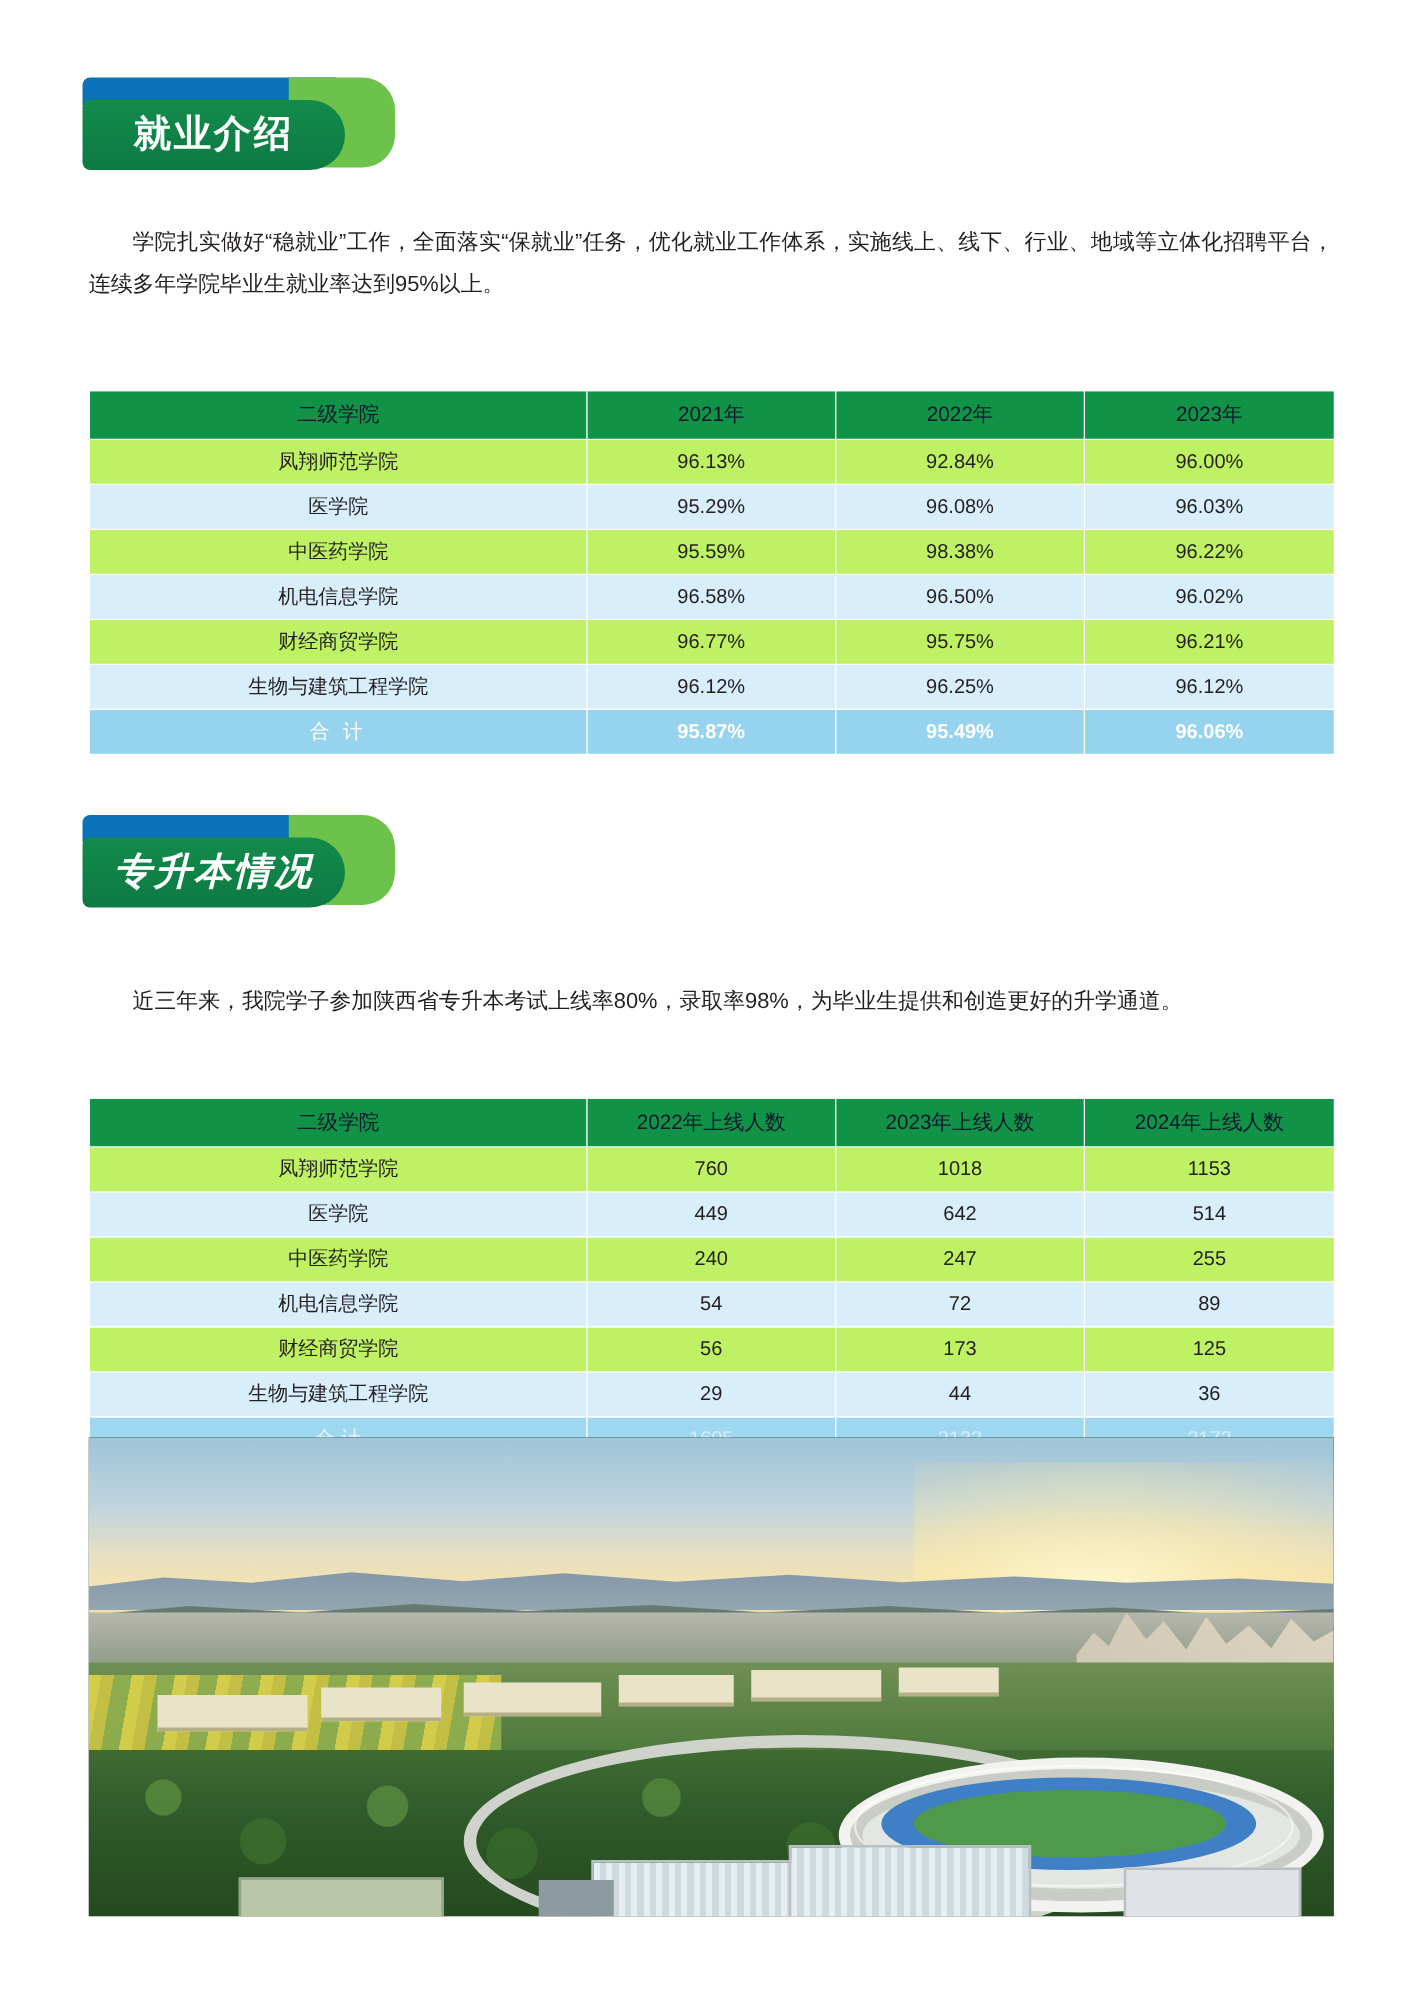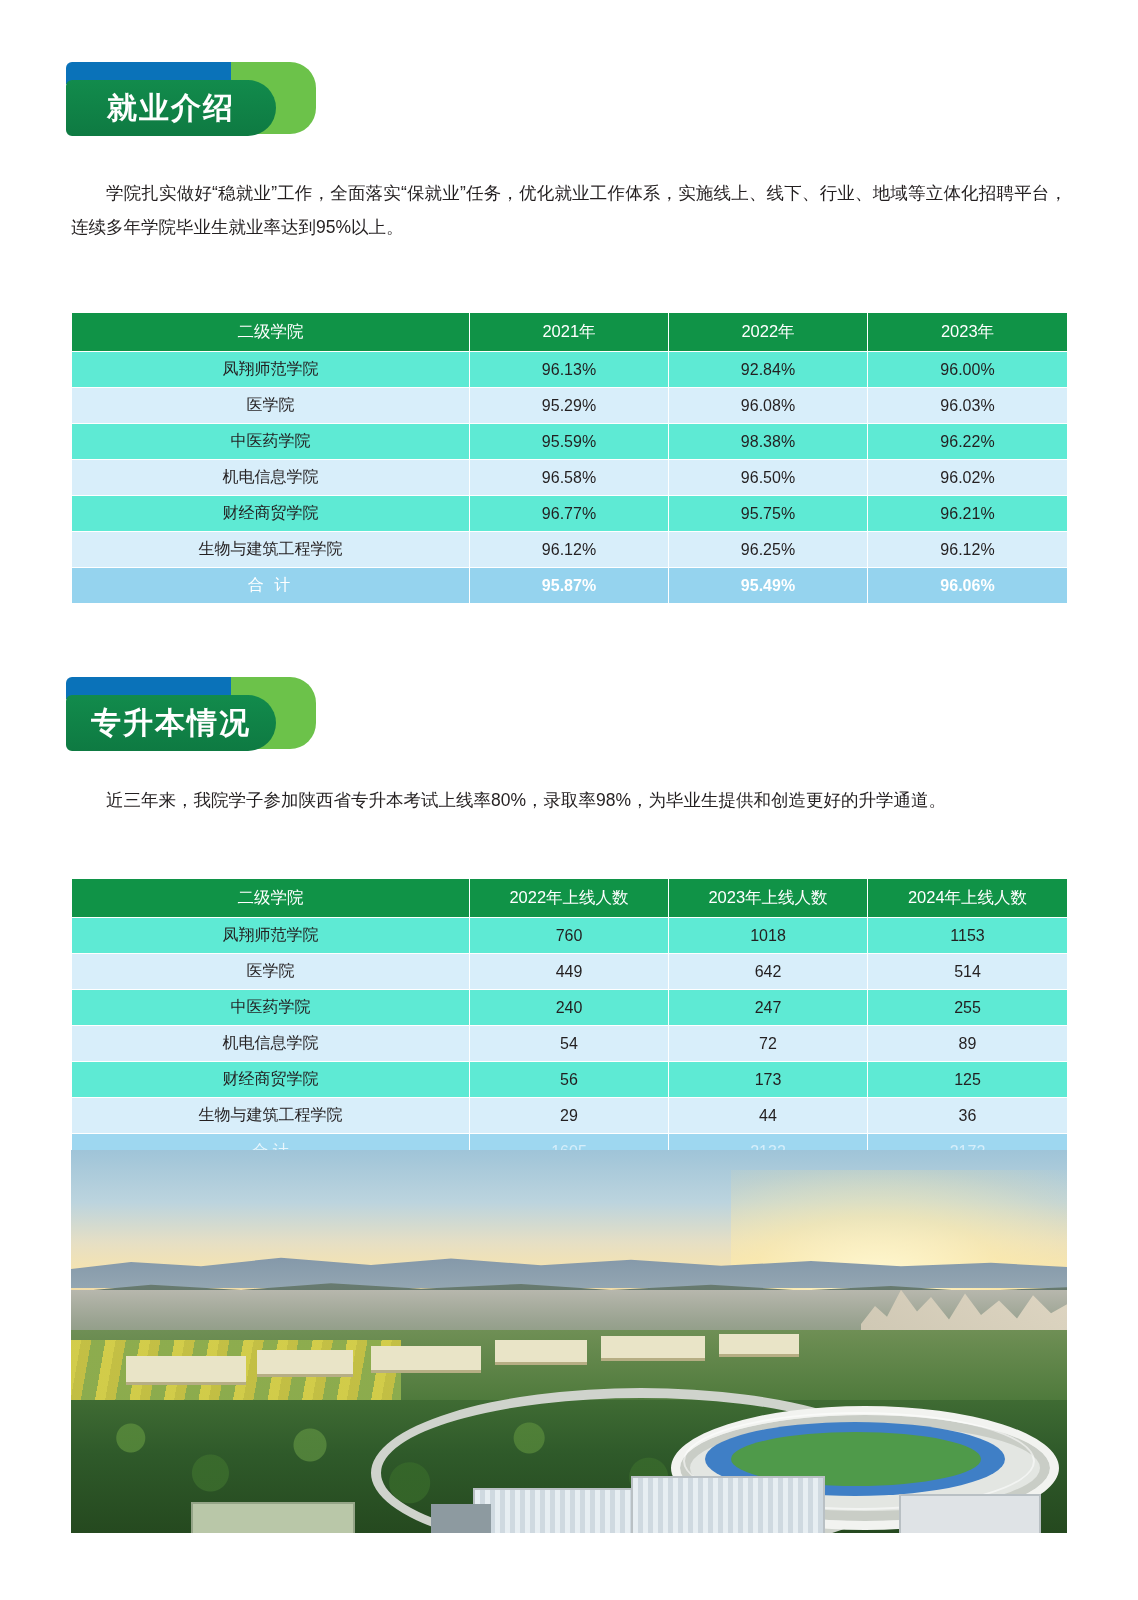--- a/index.html
+++ b/index.html
@@ -104,31 +104,31 @@
   table.stat {
     position: absolute;
     left: 71px;
     width: 996px;
     border-collapse: collapse;
     table-layout: fixed;
     font-size: 16px;
   }
   table.stat th {
     background: #109347;
-    color: #ffffff;
+    color: #0f172a;
     font-weight: normal;
     height: 36px;
     font-size: 16.5px;
     border: 1px solid #ffffff;
   }
   table.stat td {
     height: 33px;
     text-align: center;
     border: 1px solid #ffffff;
-    background: #5eead4;
+    background: #bef264;
     color: #231f20;
     font-size: 16px;
   }
   table.stat tr.alt td {
     background: #d8eefa;
   }
   table.stat tr.total td {
     background: #95d3ee;
     color: #ffffff;
     letter-spacing: 3px;
@@ -324,21 +324,21 @@
       </tr>
       <tr class="total">
         <td>合 计</td>
         <td class="num">95.87%</td>
         <td class="num">95.49%</td>
         <td class="num">96.06%</td>
       </tr>
     </tbody>
   </table>
 
-  <div class="banner" style="left:66px; top:677px;">
+  <div class="banner" style="left:66px; top:652px;font-style:italic;">
     <div class="tab-blue"></div>
     <div class="tab-green"></div>
     <div class="tab-main"></div>
     <div class="tab-label">专升本情况</div>
   </div>
 
   <div class="para" style="top:783px;">近三年来，我院学子参加陕西省专升本考试上线率80%，录取率98%，为毕业生提供和创造更好的升学通道。</div>
 
 
   <table class="stat" style="top:878px;">

